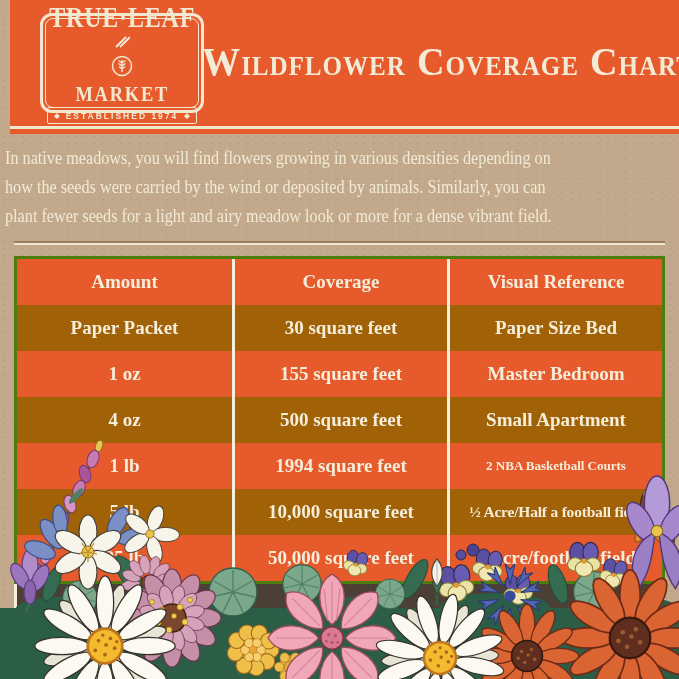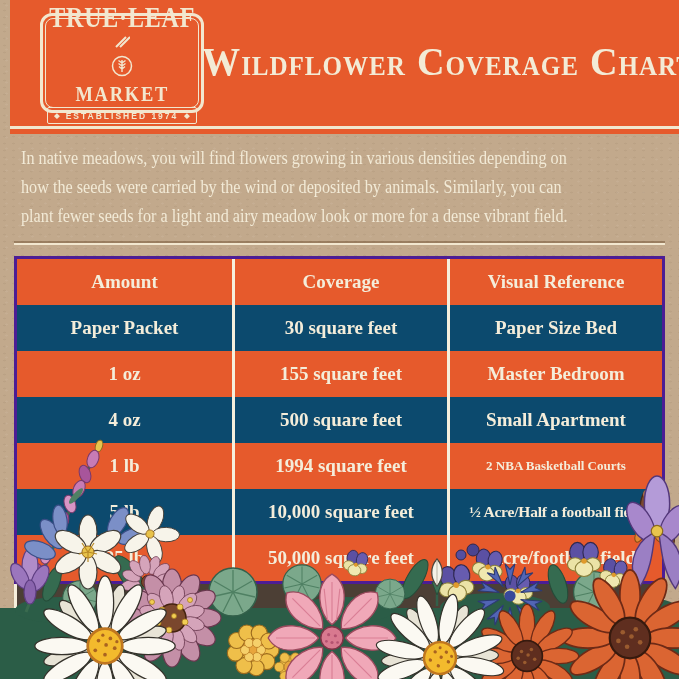--- a/index.html
+++ b/index.html
@@ -24,31 +24,31 @@
         padding:3px 6px 2px;display:flex;gap:6px;align-items:center;
         font-family:"Liberation Sans",sans-serif;font-weight:bold;}
   .diamond{font-size:7px;letter-spacing:0;}
   .title{position:absolute;left:205px;right:8px;top:0;height:122px;margin:0;
         display:flex;align-items:center;justify-content:center;color:#F3EBD6;
         font-weight:bold;transform:scaleX(.93);}
   .tw{display:inline-block;font-size:27px;text-transform:uppercase;letter-spacing:1px;margin:0 6px;}
   .tw::first-letter{font-size:41px;}
   
   .body-tan{position:absolute;top:127px;left:0;width:679px;bottom:0;z-index:2;}
-  .intro{margin:0;padding:17px 0 0 21px;}
+  .intro{margin:0;padding:17px 0 0 5px;}
   .intro .line{display:block;white-space:nowrap;color:#F2EAD6;font-size:18px;line-height:29px;
         transform:scaleX(.9);transform-origin:left center;}
   .rule{margin:10px 0 0 14px;width:651px;height:4px;
         background:linear-gradient(to bottom,rgba(122,92,61,.55) 0 2px,#F2E7CF 2px 4px);}
   .coverage{margin:11px 0 0 14px;width:651px;border-collapse:separate;border-spacing:0;
-        border:3px solid #4c1d95;table-layout:fixed;}
+        border:3px solid #4d7c0f;table-layout:fixed;}
   .coverage th,.coverage td{height:46px;text-align:center;vertical-align:middle;color:#F4EDDA;
         font-weight:bold;font-size:19px;padding:0;overflow:hidden;}
   .coverage th+th,.coverage td+td{border-left:3px solid #F6EFDC;}
-  tr.ro{background:#E65A2C;} tr.rb{background:#0c4a6e;}
+  tr.ro{background:#E65A2C;} tr.rb{background:#a16207;}
   td.sm{font-size:13px;} td.xs{font-size:15.5px;letter-spacing:-.2px;}
   .table-foot{margin-left:14px;width:651px;height:24px;background:#4C3F35;
         border-left:3px solid #F6EFDC;border-right:3px solid #F6EFDC;box-sizing:border-box;}
   
   .flowers{position:absolute;left:0;bottom:0;z-index:5;pointer-events:none;}
 </style>
 </head>
 <body>
 
 <div class="canvas">

